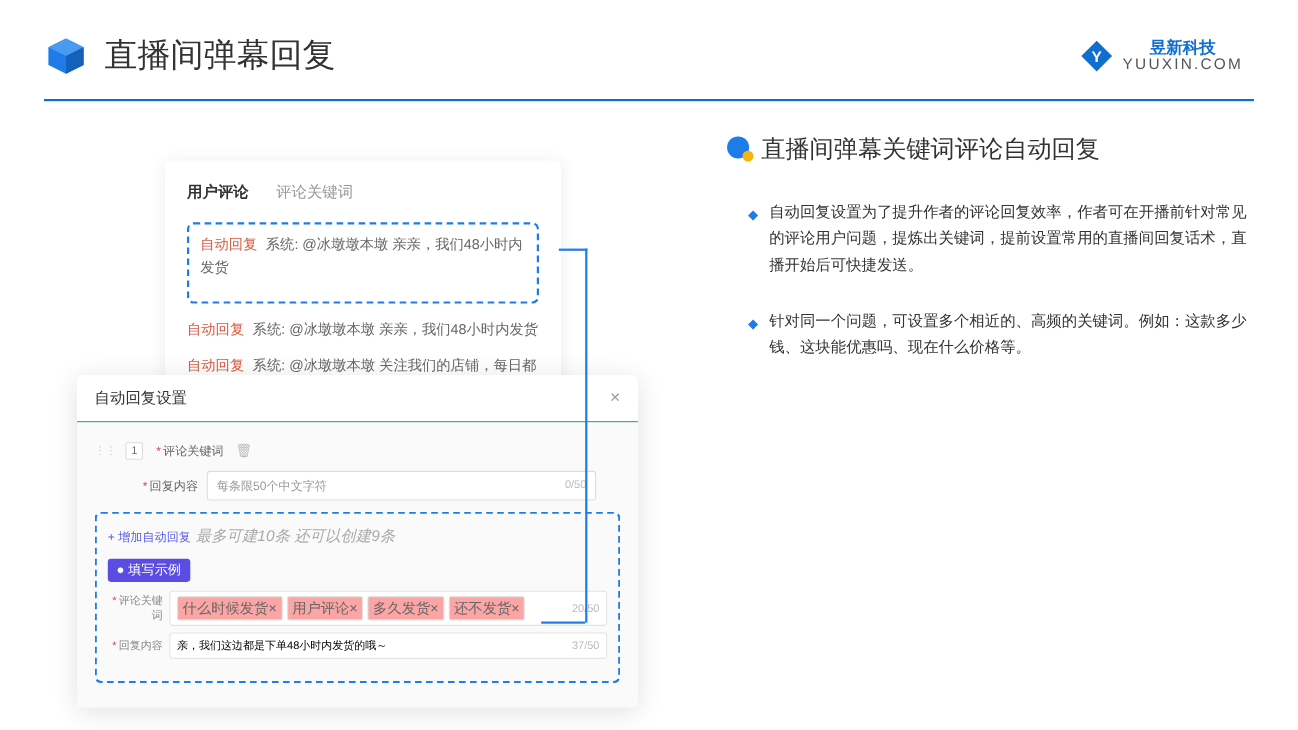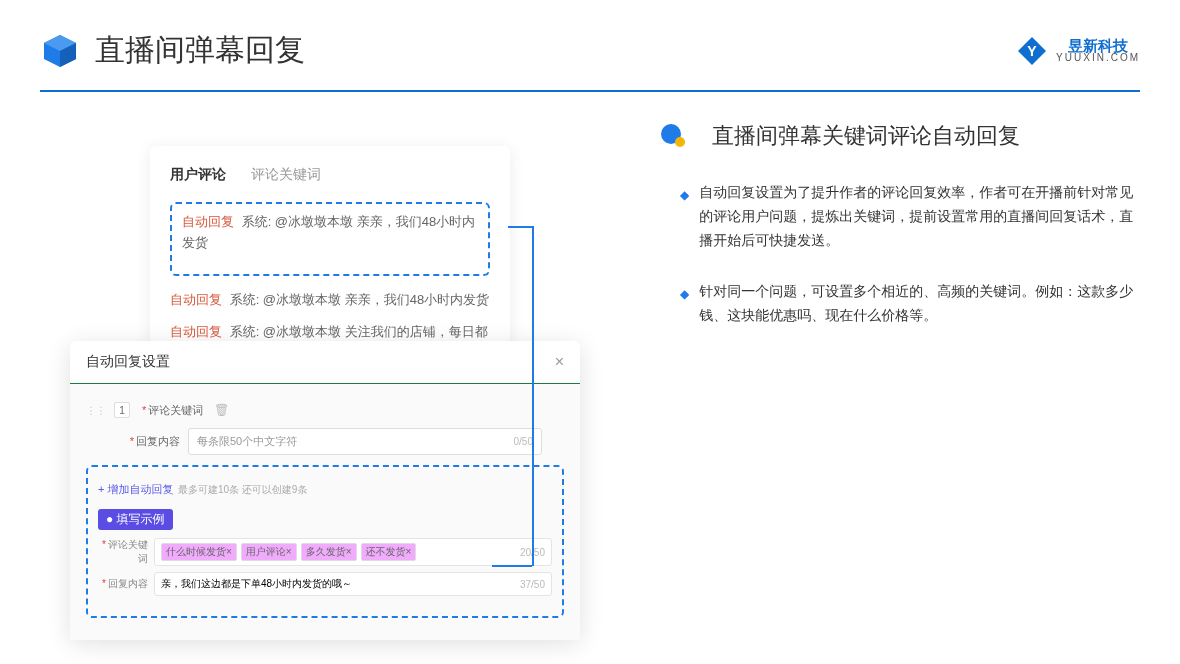--- a/index.html
+++ b/index.html
@@ -1,26 +1,26 @@
 <!DOCTYPE html>
 <html><head>
 <meta charset="utf-8">
 <style>
 * { margin: 0; padding: 0; box-sizing: border-box; }
 body { font-family: "Microsoft YaHei", "PingFang SC", sans-serif; background: #fff; width: 1180px; height: 664px; position: relative; overflow: hidden; }
 
 
-.header { display: flex; align-items: center; padding: 30px 40px 10px 40px; }
+.header { display: flex; align-items: center; padding: 30px 50px 10px 40px; }
 .header-icon { width: 40px; height: 40px; margin-right: 15px; position: relative; }
 .header-title { font-size: 30px; font-weight: 500; color: #333; }
 .header-logo { margin-left: auto; display: flex; align-items: center; gap: 8px; }
 .logo-icon { width: 32px; height: 32px; }
 .logo-text { display: flex; flex-direction: column; line-height: 1; }
 .logo-text-main { color: #0f6fd0; font-weight: bold; font-size: 15px; text-align: center; }
-.logo-text-sub { color: #555; font-size: 10px; letter-spacing: 2px; }
+.logo-text-sub { color: #555; font-size: 14px; letter-spacing: 2px; }
 .header-divider { position: absolute; left: 40px; right: 40px; top: 90px; height: 2px; background: #0f6fd0; }
 
 
 .main { display: flex; padding: 40px 40px 0 120px; gap: 30px; }
 .left-col { flex: 0 0 480px; position: relative; }
 .right-col { flex: 1; padding-left: 30px; }
 
 
 .comments-panel { position: absolute; top: 25px; left: 30px; width: 360px; background: #fff; box-shadow: 0 2px 16px rgba(0,0,0,0.08); border-radius: 6px; padding: 20px 20px 50px 20px; z-index: 1; }
 .comments-tabs { display: flex; gap: 25px; font-size: 14px; color: #999; margin-bottom: 18px; }
@@ -38,34 +38,34 @@
 .form-index { width: 16px; height: 16px; background: #fff; border: 1px solid #ddd; border-radius: 2px; display: flex; align-items: center; justify-content: center; font-size: 10px; color: #666; margin-right: 4px; }
 .drag-icon { color: #ccc; font-size: 10px; }
 .form-label { color: #666; width: 60px; text-align: right; white-space: nowrap; }
 .req { color: #e04040; margin-right: 2px; }
 .form-input { flex: 1; border: 1px solid #ddd; border-radius: 3px; padding: 5px 8px; font-size: 11px; color: #999; background: #fff; display: flex; justify-content: space-between; align-items: center; }
 .input-counter { color: #bbb; font-size: 10px; }
 .trash-icon { color: #bbb; font-size: 12px; margin-left: 4px; }
 
 .example-section { border: 2px dashed #1e7be8; border-radius: 6px; padding: 12px 10px 14px 10px; margin-top: 6px; }
 .add-link { color: #5b5be8; font-size: 11px; margin-bottom: 8px; display: inline-block; }
-.add-hint { color: #aaa; font-size: 10px; }
+.add-hint { color: #aaa; font-size: 14px; font-style: italic; }
 .example-badge { display: inline-block; background: #5b4de4; color: #fff; font-size: 12px; padding: 2px 8px; border-radius: 3px; margin: 4px 0 8px 0; }
 .ex-row { display: flex; align-items: center; gap: 6px; font-size: 10px; margin-bottom: 6px; }
 .ex-label { color: #888; width: 50px; text-align: right; }
 .ex-input { flex: 1; border: 1px solid #e4e4e4; border-radius: 3px; padding: 4px 6px; background: #fff; display: flex; align-items: center; justify-content: space-between; }
 .ex-tags { display: flex; gap: 4px; flex-wrap: nowrap; }
-.ex-tag { border: 1px solid #ddd; border-radius: 2px; padding: 1px 4px; color: #666; font-size: 10px; background: #f0abfc; white-space: nowrap; }
+.ex-tag { border: 1px solid #ddd; border-radius: 2px; padding: 1px 4px; color: #666; font-size: 13px; background: #fca5a5; white-space: nowrap; }
 
 
 .conn-h { position: absolute; height: 2px; background: #1e7be8; z-index: 3; }
 .conn-v { position: absolute; width: 2px; background: #1e7be8; z-index: 3; }
 
 
-.right-title-row { display: flex; align-items: center; gap: 26px; margin-bottom: 30px; }
+.right-title-row { display: flex; align-items: center; gap: 6px; margin-bottom: 30px; }
 .bubble-icon { width: 26px; height: 26px; position: relative; }
 .right-title { font-size: 22px; color: #333; }
 .bullet-item { display: flex; gap: 10px; font-size: 14px; line-height: 1.7; color: #333; margin-bottom: 28px; padding-left: 20px; }
 .bullet-diamond { color: #1e7be8; flex-shrink: 0; font-size: 12px; margin-top: 4px; }
 </style>
 </head>
 <body>
 
 <div class="header">
   <div class="header-icon">

